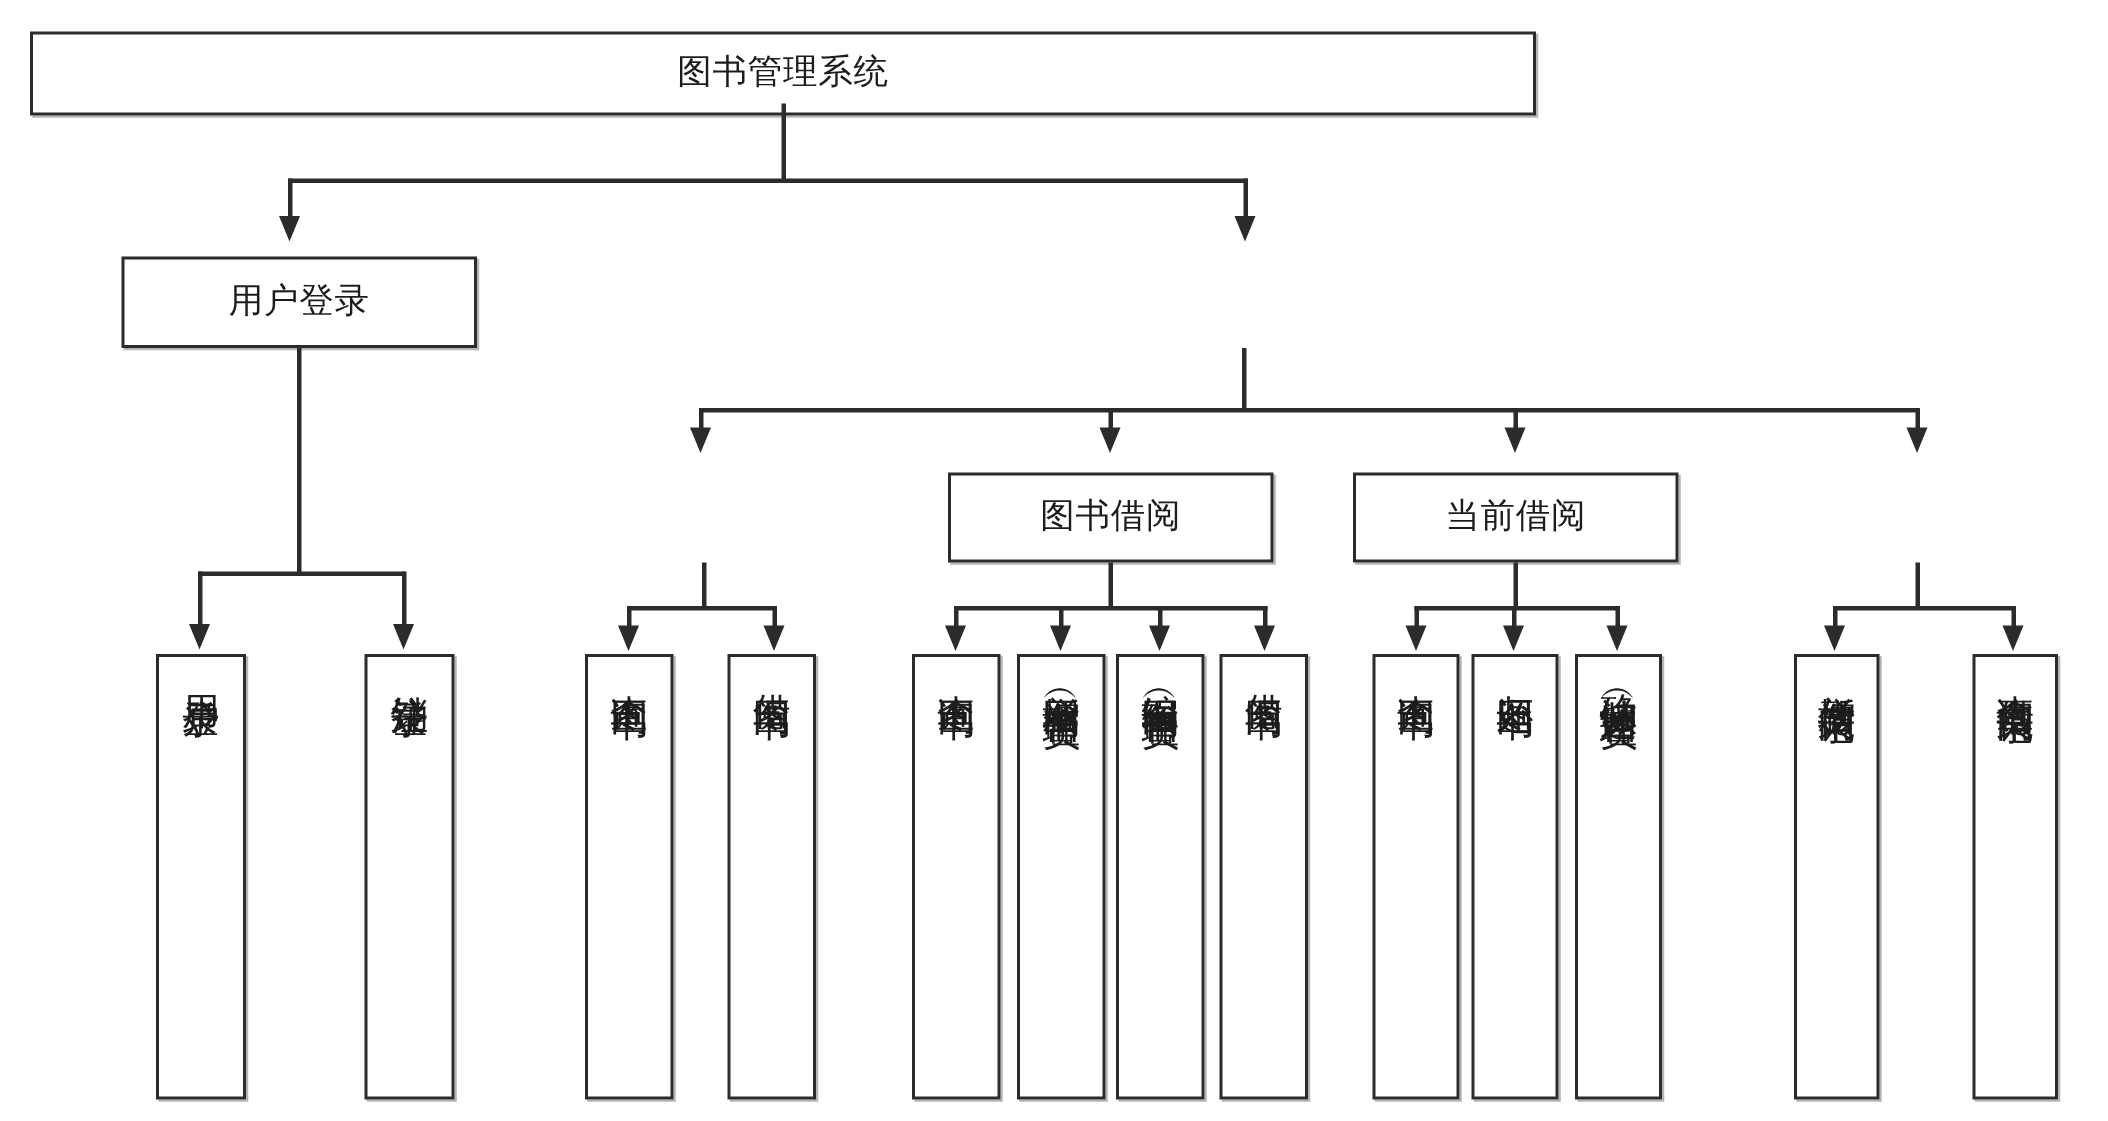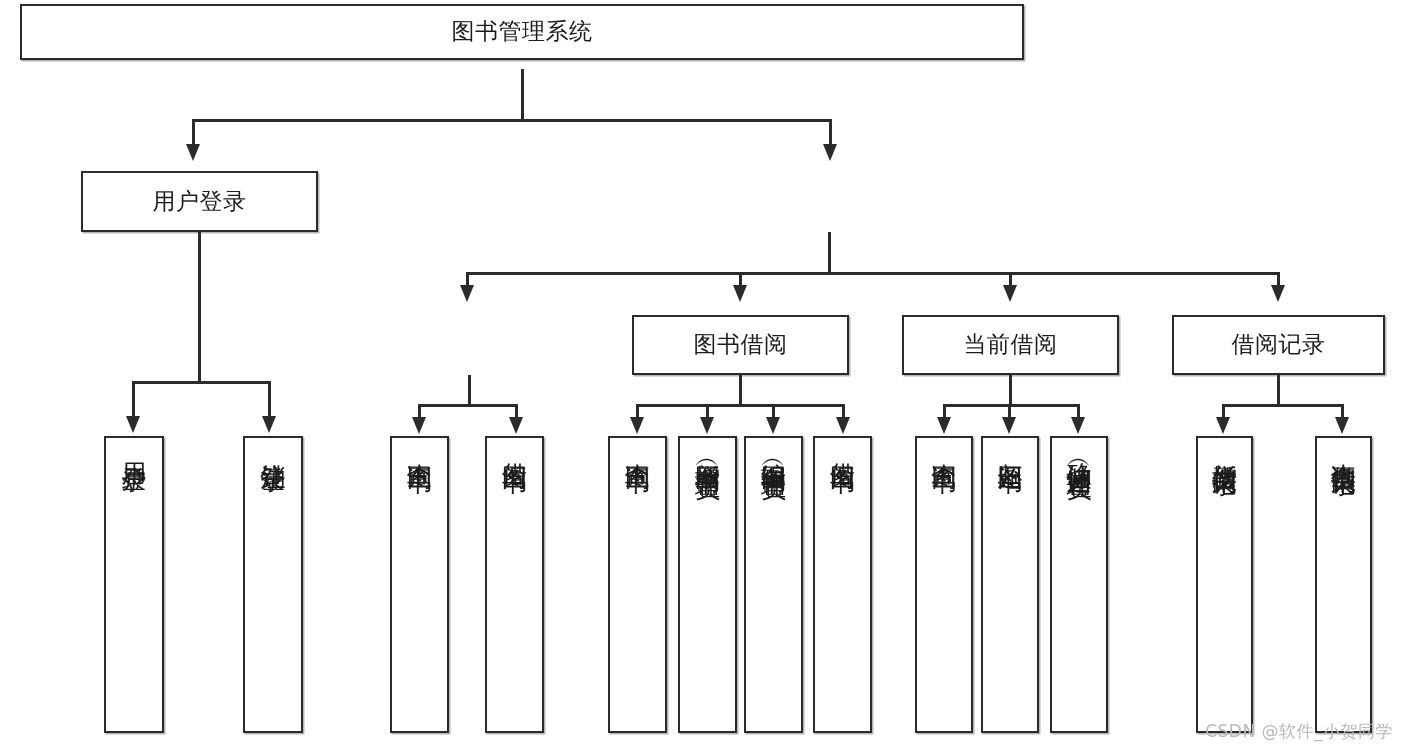--- a/index.html
+++ b/index.html
@@ -81,21 +81,21 @@
     letter-spacing: 0.5px;
     white-space: nowrap;
     pointer-events: none;
   }
 </style>
 </head>
 <body>
 
 <div id="diagram-root">
 
-  <div class="node root horiz" style="left:20px; top:4px; width:1004px; height:56px;">
+  <div class="node root horiz" style="left:20px; top:21px; width:1004px; height:56px;">
     <span class="label">图书管理系统</span>
   </div>
 
   <div class="ln v" style="left:521px; top:69px; width:2.5px; height:52px;"></div>
   <div class="ln h" style="left:192px; top:119px; width:640px; height:2.5px;"></div>
   <div class="ln v" style="left:192px; top:119px; width:2.5px; height:26px;"></div>
   <div class="ln v" style="left:829px; top:119px; width:2.5px; height:26px;"></div>
   <div class="arrow" style="left:186px; top:144px;"></div>
   <div class="arrow" style="left:823px; top:144px;"></div>
 
@@ -121,23 +121,20 @@
   <div class="arrow" style="left:733px; top:285px;"></div>
   <div class="arrow" style="left:1003px; top:285px;"></div>
   <div class="arrow" style="left:1271px; top:285px;"></div>
 
   <div class="node horiz" style="left:632px; top:315px; width:217px; height:60px;">
     <span class="label">图书借阅</span>
   </div>
   <div class="node horiz" style="left:902px; top:315px; width:217px; height:60px;">
     <span class="label">当前借阅</span>
   </div>
-  <div class="node horiz" style="left:1172px; top:315px; width:213px; height:60px;">
-    <span class="label">借阅记录</span>
-  </div>
 
   <div class="ln v" style="left:468px; top:375px; width:2.5px; height:31px;"></div>
   <div class="ln h" style="left:418px; top:404px; width:100px; height:2.5px;"></div>
   <div class="ln v" style="left:418px; top:404px; width:2.5px; height:14px;"></div>
   <div class="ln v" style="left:515px; top:404px; width:2.5px; height:14px;"></div>
   <div class="arrow" style="left:412px; top:417px;"></div>
   <div class="arrow" style="left:509px; top:417px;"></div>
 
   <div class="ln v" style="left:739px; top:375px; width:2.5px; height:31px;"></div>
   <div class="ln h" style="left:636px; top:404px; width:209px; height:2.5px;"></div>
@@ -203,15 +200,14 @@
     <span class="label">确认归还（管理员）</span>
   </div>
 
   <div class="node vert" style="left:1196px; top:436px; width:57px; height:297px;">
     <span class="label">新增借阅记录</span>
   </div>
   <div class="node vert" style="left:1315px; top:436px; width:57px; height:297px;">
     <span class="label">查询借阅记录</span>
   </div>
 
-  <div id="watermark">CSDN @软件_小贺同学</div>
 
 </div>
 
 </body></html>

